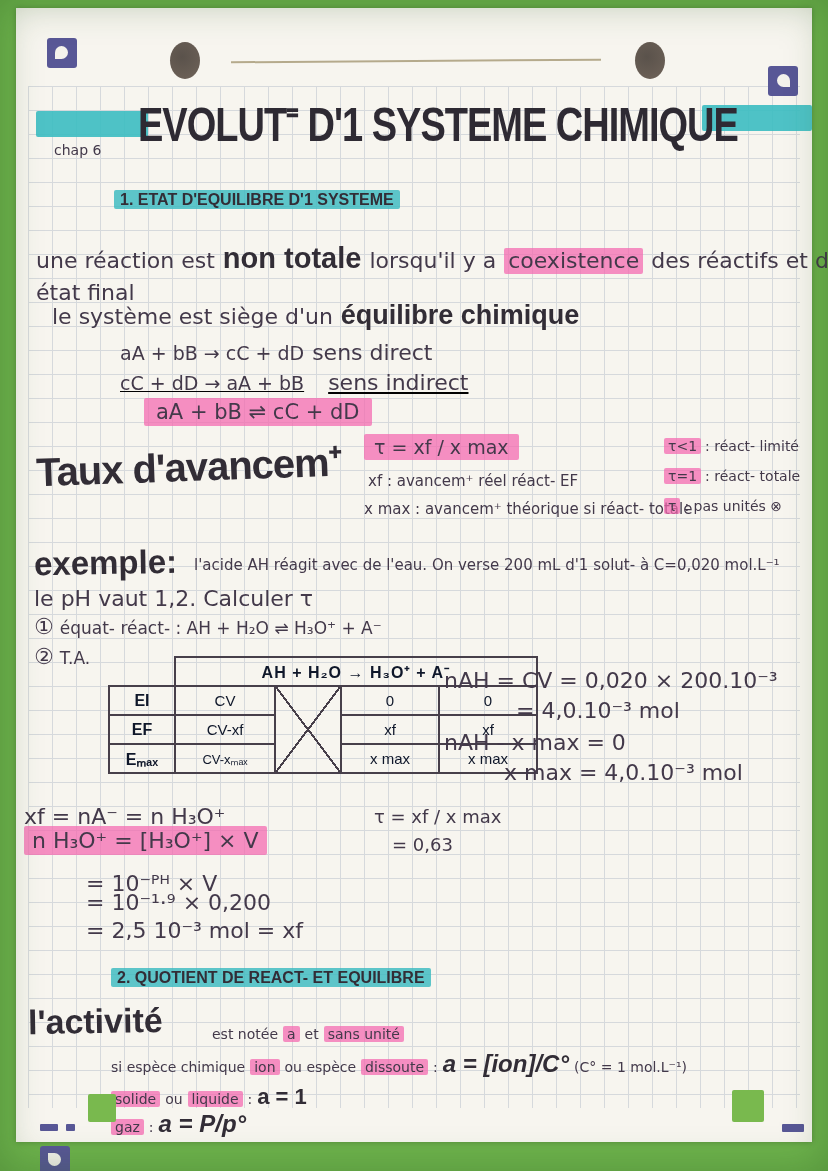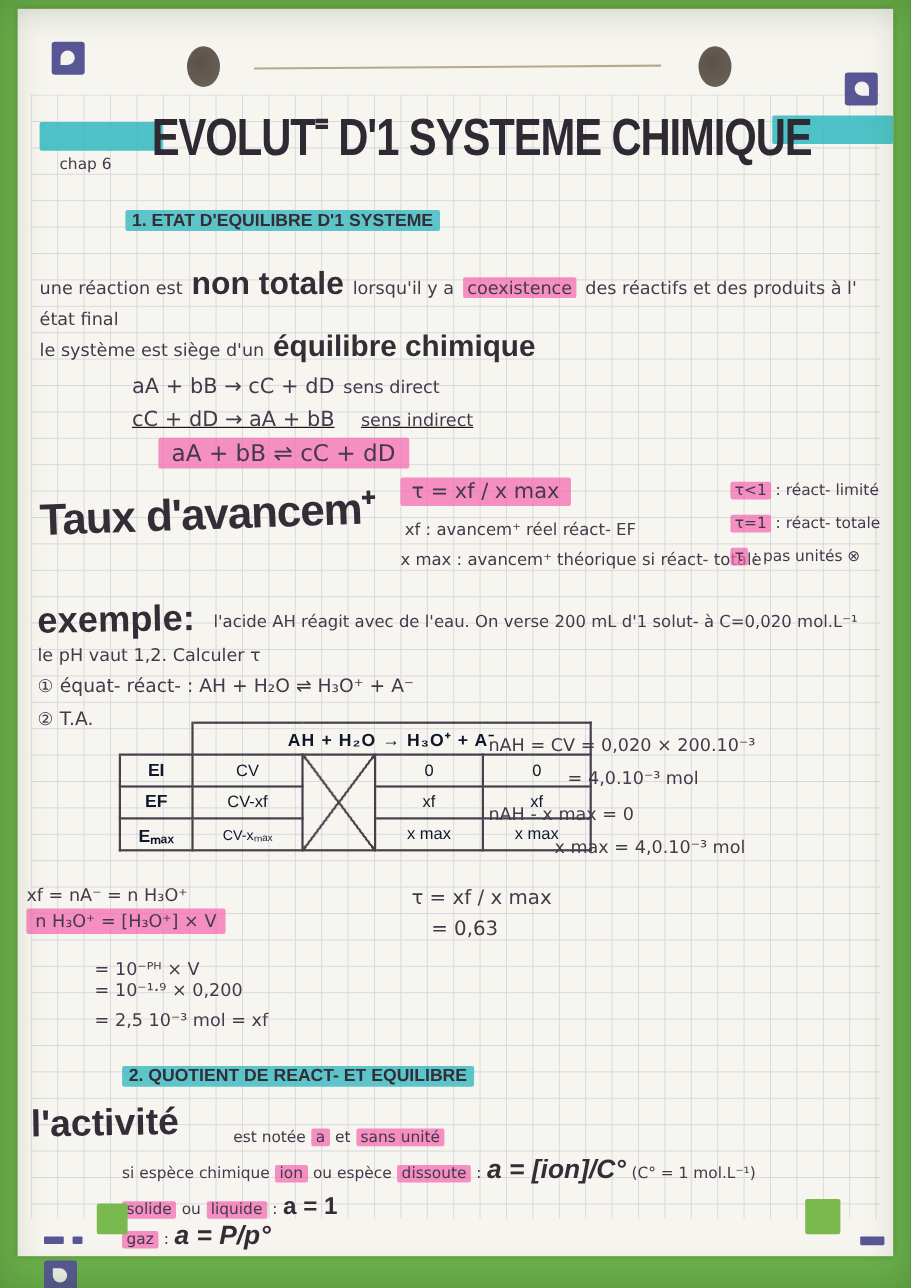--- a/index.html
+++ b/index.html
@@ -6,21 +6,21 @@
   .photo{position:relative;width:828px;height:1171px;background:#6db24c;overflow:hidden;
          font-family:"DejaVu Sans",sans-serif;}
   .photo::after{content:"";position:absolute;inset:0;box-shadow:inset 0 0 40px rgba(40,90,30,.35);pointer-events:none;}
   .paper{position:absolute;left:16px;top:8px;width:796px;height:1134px;background:#f7f5ef;
          box-shadow:0 0 6px rgba(0,0,0,.25);}
   .grid{position:absolute;left:12px;right:12px;top:78px;bottom:34px;
         background-image:linear-gradient(to right,#ccd0d6 1px,transparent 1px),
                          linear-gradient(to bottom,#ccd0d6 1px,transparent 1px);
         background-size:24px 24px;opacity:.75;}
   .abs{position:absolute;}
-  .hw{color:#43394a;font-size:16px;line-height:1.2;white-space:nowrap;}
+  .hw{color:#43394a;font-size:22px;line-height:1.2;white-space:nowrap;}
   .hw-sm{color:#43394a;font-size:14px;white-space:nowrap;}
   .mk{font-family:"Liberation Sans",sans-serif;font-weight:700;color:#322d36;white-space:nowrap;}
   .row{display:flex;align-items:baseline;gap:8px;white-space:nowrap;}
   .pink{background:rgba(244,102,175,.72);border-radius:2px;padding:0 4px;}
   .cyan{background:rgba(58,187,193,.82);border-radius:2px;padding:1px 6px;}
   .cyanbar{background:#3bbcC1;opacity:.9;border-radius:2px;}
   .hole{width:30px;height:37px;border-radius:50%;background:radial-gradient(circle at 40% 40%,#5a524b,#6f6359);}
   .topline{height:2px;background:#b5aa8c;transform:rotate(-.4deg);}
   .scanmark{width:30px;height:30px;background:#585796;border-radius:3px;position:relative;}
   .scanmark .blob{position:absolute;width:13px;height:13px;background:#f4f2ec;}
@@ -67,21 +67,21 @@
     </div>
 
     <div class="abs row" style="left:20px;top:234px;">
       <span class="hw">une réaction est</span>
       <span class="mk" style="font-size:29px;">non totale</span>
       <span class="hw">lorsqu'il y a</span>
       <span class="hw pink">coexistence</span>
       <span class="hw">des réactifs et des produits à l'</span>
     </div>
     <div class="abs hw" style="left:20px;top:272px;">état final</div>
-    <div class="abs row" style="left:20px;top:292px;">
+    <div class="abs row" style="left:36px;top:292px;">
       <span class="hw">le système est siège d'un</span>
       <span class="mk" style="font-size:27px;">équilibre chimique</span>
     </div>
 
     <div class="abs row" style="left:104px;top:332px;">
       <span class="hw" style="font-size:19px;">aA + bB → cC + dD</span>
       <span class="hw">sens direct</span>
     </div>
     <div class="abs row" style="left:104px;top:362px;gap:24px;text-decoration:underline;">
       <span class="hw" style="font-size:19px;">cC + dD → aA + bB</span>

